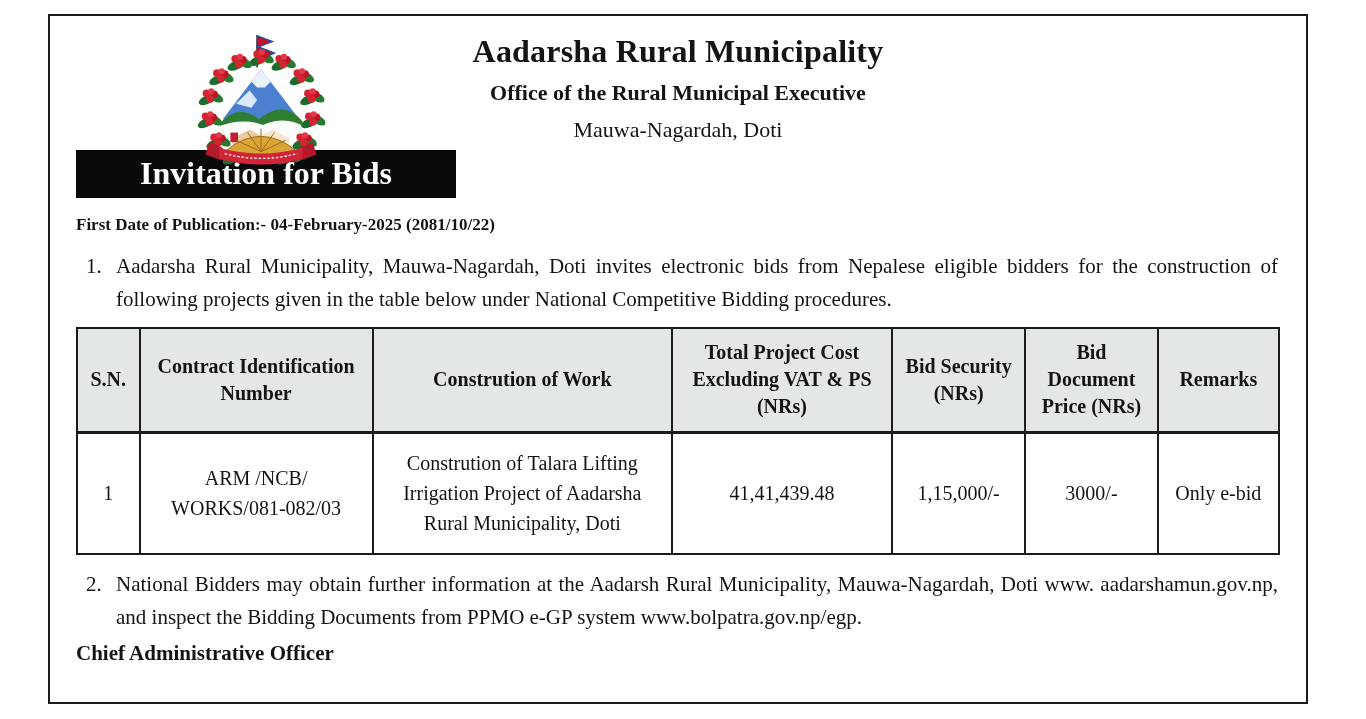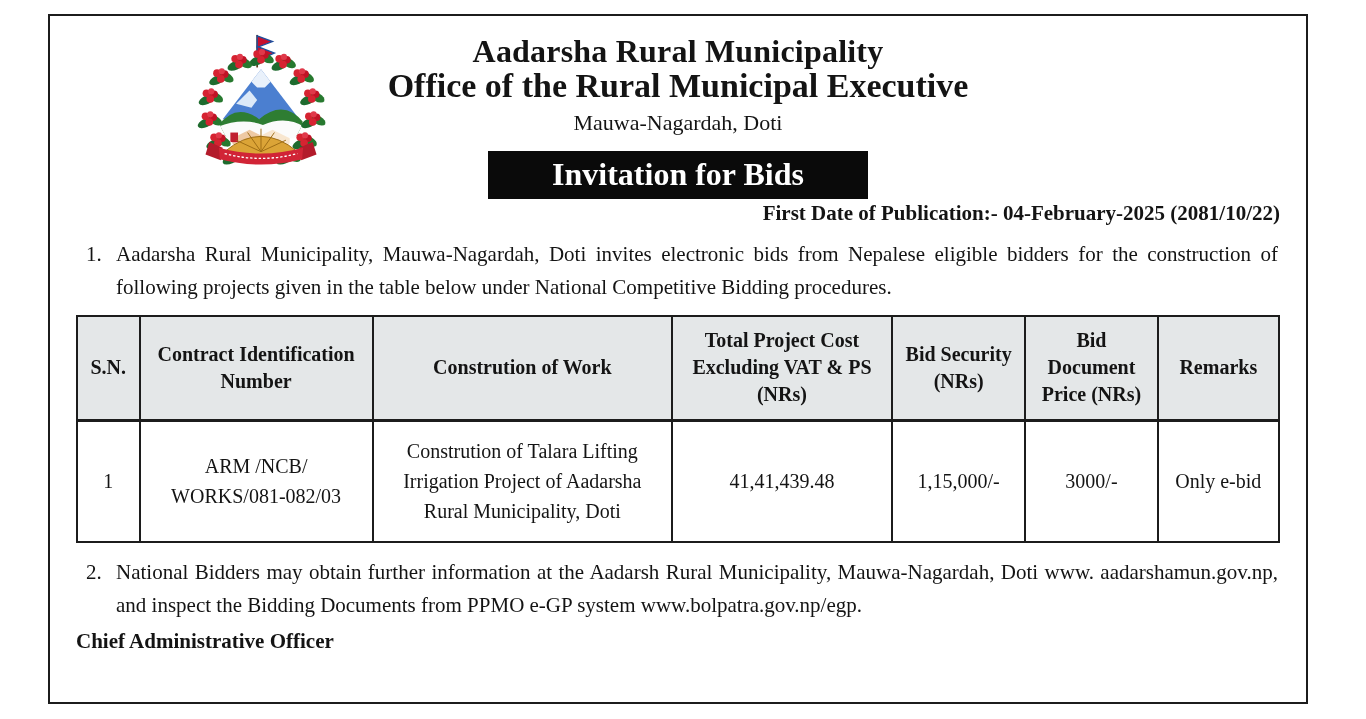--- a/index.html
+++ b/index.html
@@ -7,29 +7,29 @@
   body { width:1366px; height:719px; font-family:"Liberation Serif", serif; color:var(--text,#111); }
   .page { position:relative; width:1366px; height:716px; background:#fff; overflow:hidden; }
   .frame {
     position:absolute; left:48px; top:14px; width:1260px; height:690px;
     border:2px solid var(--border,#1c1c1c); background:#fff; padding:16px 26px 0 26px;
   }
   
   .doc-header { position:relative; text-align:center; }
   .logo { position:absolute; left:118px; top:-2px; width:134px; height:140px; }
   .org-title   { font-size:32px; font-weight:bold; line-height:38px; letter-spacing:0.2px; }
-  .org-subtitle{ font-size:34px; font-weight:bold; line-height:32px; margin-top:0; }
+  .org-subtitle{ font-size:22px; font-weight:bold; line-height:32px; margin-top:7px; }
   .org-location{ font-size:22px; font-weight:normal; line-height:26px; margin-top:8px; }
   
-  .banner-row { text-align:center; margin-top:15px; }
+  .banner-row { text-align:left; margin-top:7px; }
   .banner {
     display:inline-block; background:var(--banner_bg,#000); color:var(--banner_fg,#fff);
     font-size:32px; font-weight:bold; line-height:36px; padding:5px 64px 7px 64px;
   }
-  .pub-date { text-align:right; font-weight:bold; font-size:21px; line-height:24px; margin-top:2px; }
+  .pub-date { text-align:left; font-weight:bold; font-size:17px; line-height:24px; margin-top:15px; }
   
   .notice { display:flex; margin-top:13px; font-size:21px; line-height:33px; padding:0 2px 0 10px; }
   .notice .num { flex:0 0 30px; }
   .notice .txt { flex:1; text-align:justify; }
   
   table { width:100%; border-collapse:collapse; margin-top:11px; table-layout:fixed; }
   th,td { border:2px solid var(--border,#1c1c1c); text-align:center; vertical-align:middle; padding:4px 6px; }
   thead th {
     background:var(--table_header_bg,#e4e7e8); font-weight:bold; font-size:20px;
     line-height:27px; height:104px; border-bottom-width:3px;

